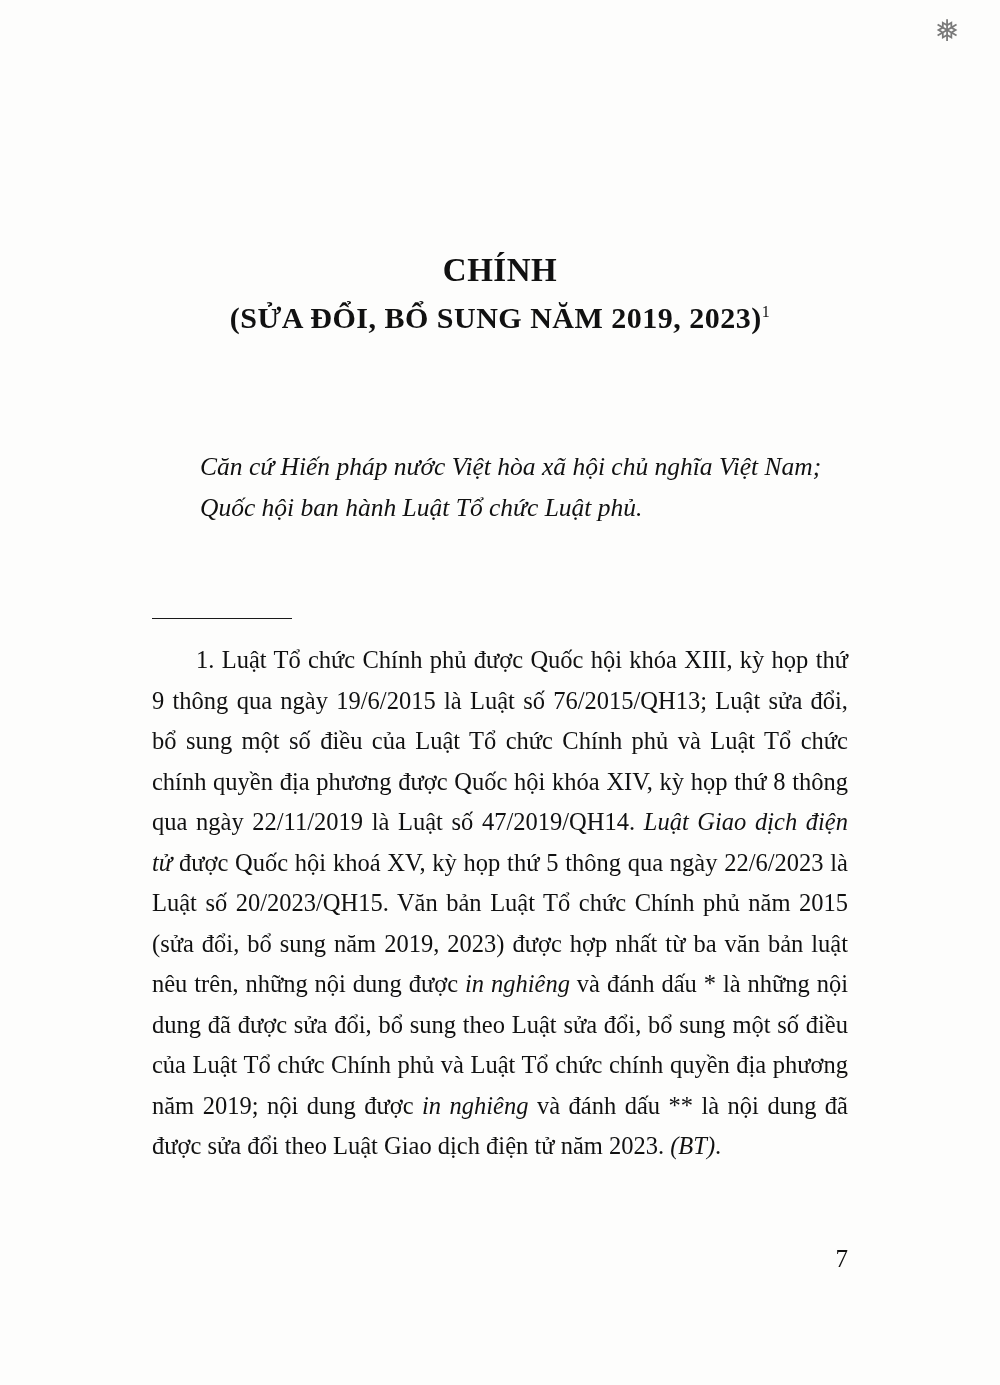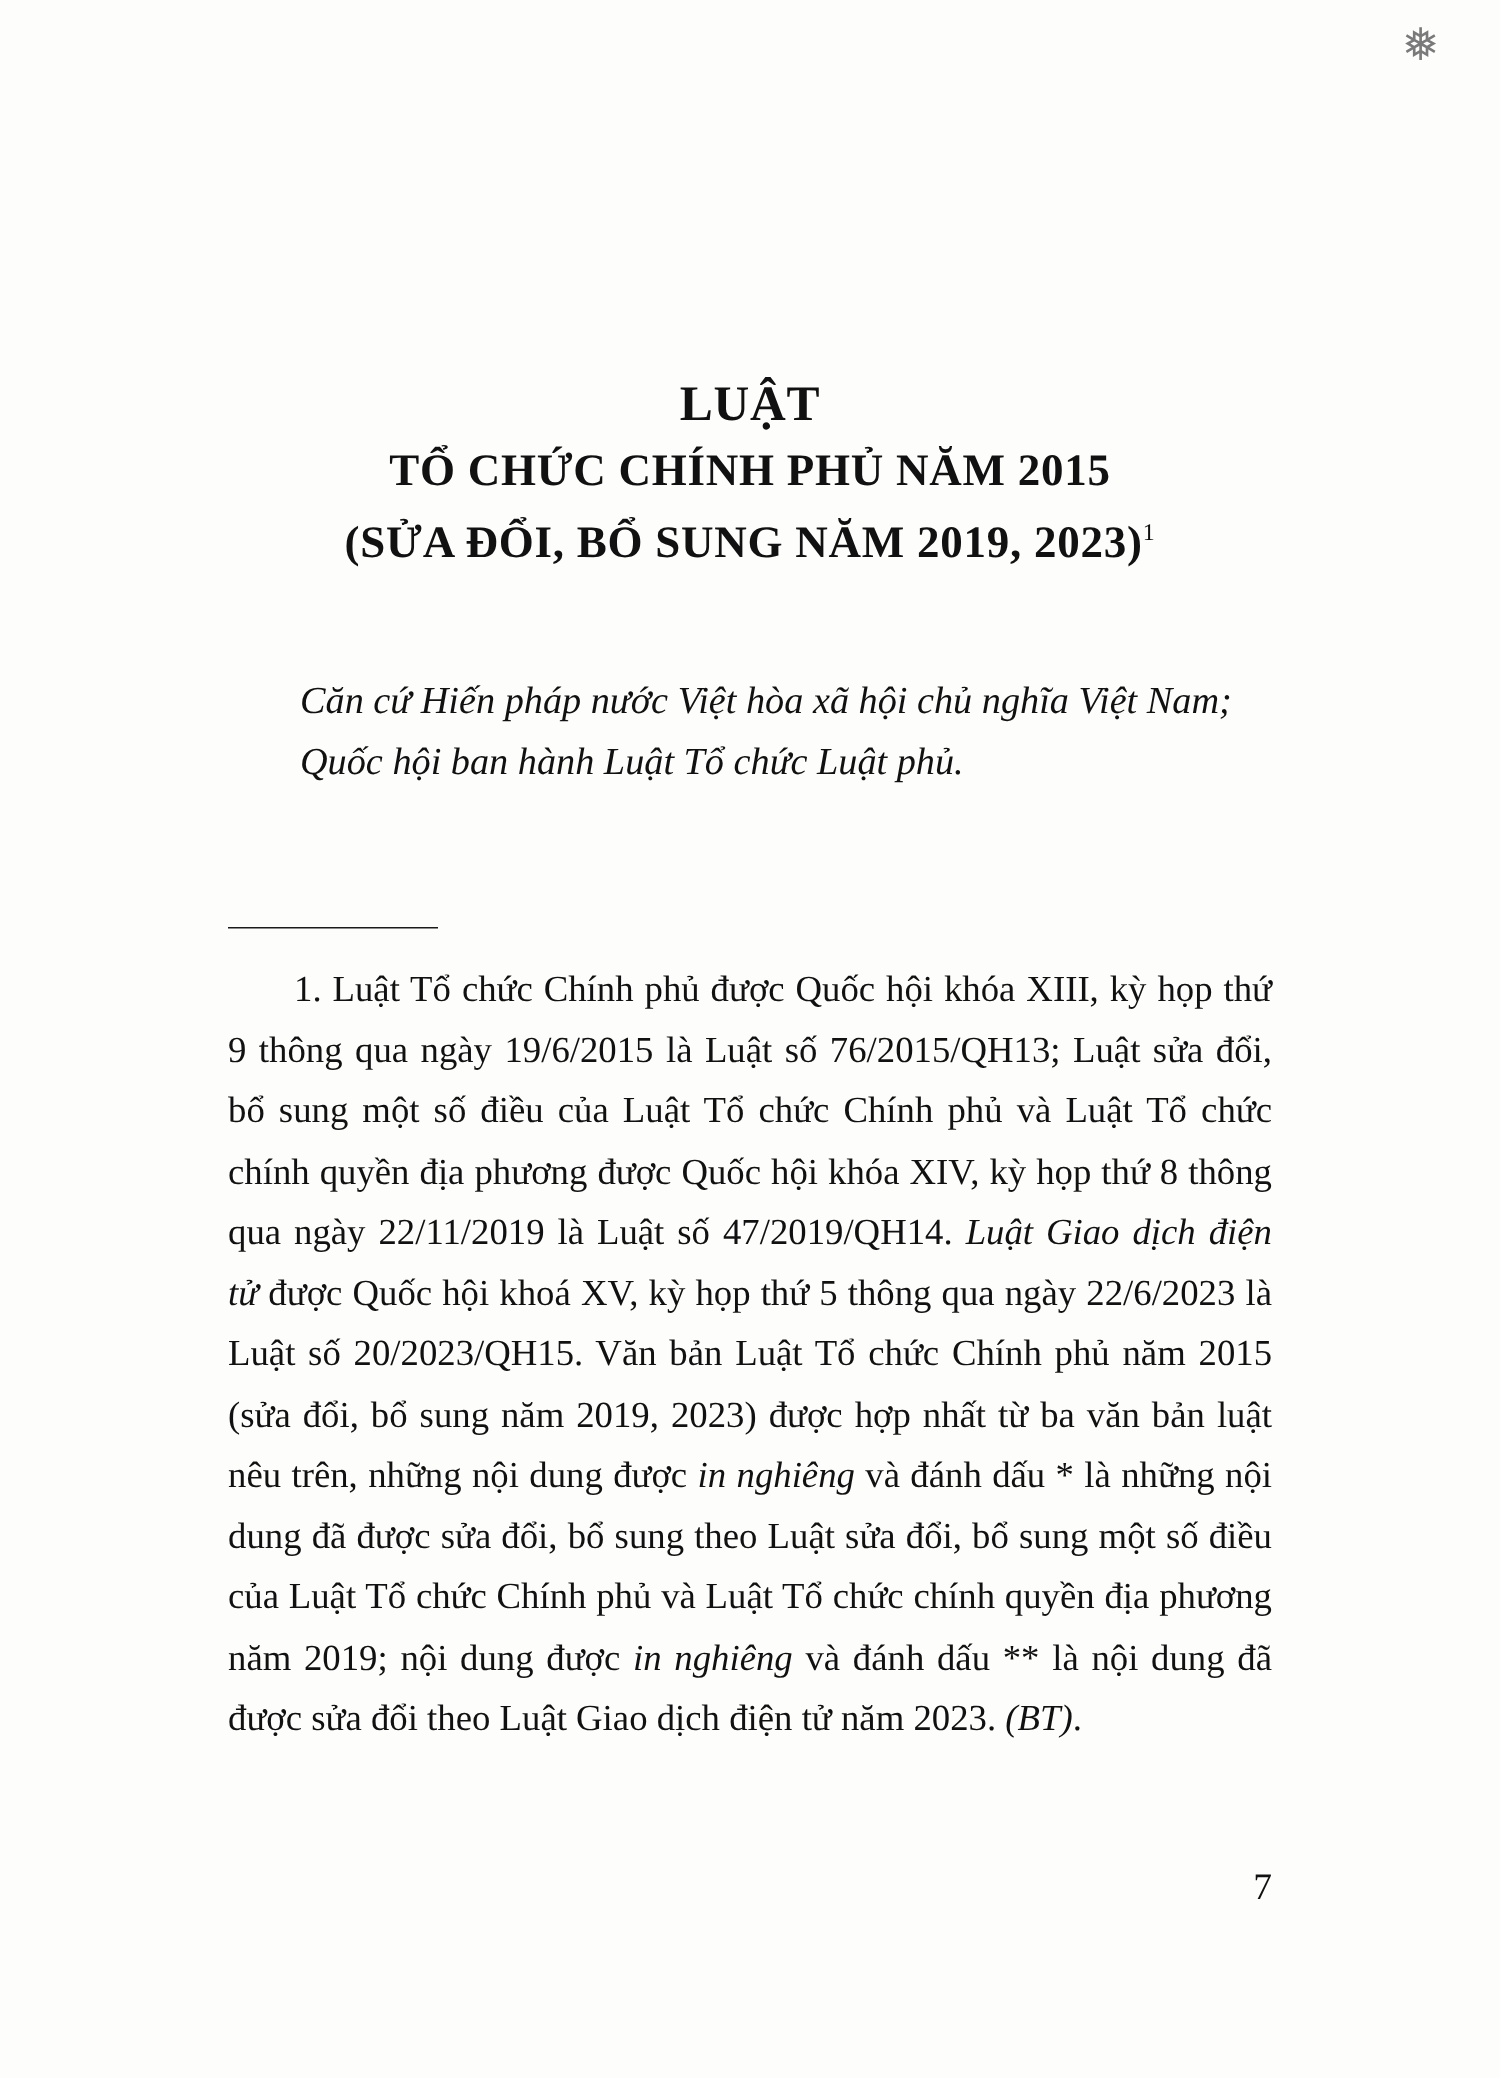--- a/index.html
+++ b/index.html
@@ -122,22 +122,21 @@
 </head>
 <body>
 
 <div class="page">
 
   <div class="corner-ornament">❅</div>
 
   <div class="content">
 
     <div class="title-block">
-      <div class="title-line-1">LUẬT</div>
-      <div class="title-line-2">TỔ CHỨC CHÍNH PHỦ NĂM 2015</div>
+      <div class="title-line-1">CHÍNH</div>
       <div class="title-line-3"><span>(SỬA ĐỔI, BỔ SUNG NĂM 2019, 2023)</span><sup>1</sup></div>
     </div>
 
     <div class="preamble">
       <p class="indent">Căn cứ Hiến pháp nước Việt hòa xã hội chủ nghĩa Việt Nam;</p>
       <p class="indent">Quốc hội ban hành Luật Tổ chức Luật phủ.</p>
     </div>
 
     <div class="footnote-rule"></div>
 

